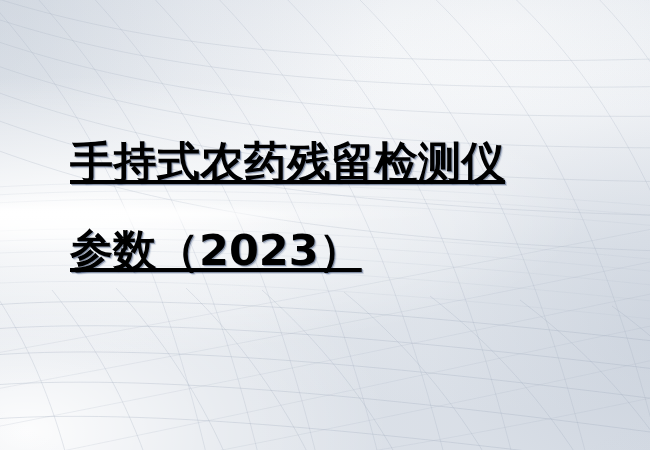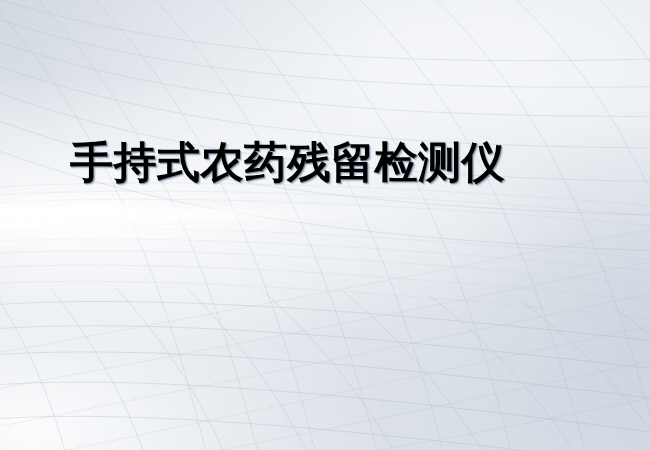--- a/index.html
+++ b/index.html
@@ -100,20 +100,21 @@
     font-family: "DejaVu Sans", "Liberation Sans", sans-serif;
     font-weight: 700;
     font-size: 43px;
     line-height: 88px;
     letter-spacing: 0.5px;
     white-space: nowrap;
     
     text-shadow:
        1px 1px 0 rgba(40,58,96,0.45),
        2px 2px 1px rgba(120,136,164,0.30);
+    text-decoration: underline;
   }
   #title-line-2 { letter-spacing: 0px; }
 </style>
 </head>
 <body>
 
 <div id="banner">
 
   <div class="layer" id="bg-base"></div>
   <div class="layer" id="bg-ribbons"></div>
@@ -185,15 +186,16 @@
       <path d="M690,254 C 560,280 380,318 -20,392"></path>
       <path d="M690,222 C 560,246 380,284 -20,356"></path>
     </g>
   </svg>
 
   <div class="layer" id="bg-streak"></div>
   <div class="layer" id="bg-vignette"></div>
 
   <div id="title-block">
     <p class="title-line" id="title-line-1">手持式农药残留检测仪</p>
+    <p class="title-line" id="title-line-2">参数（2023）</p>
   </div>
 
 </div>
 
 </body></html>

